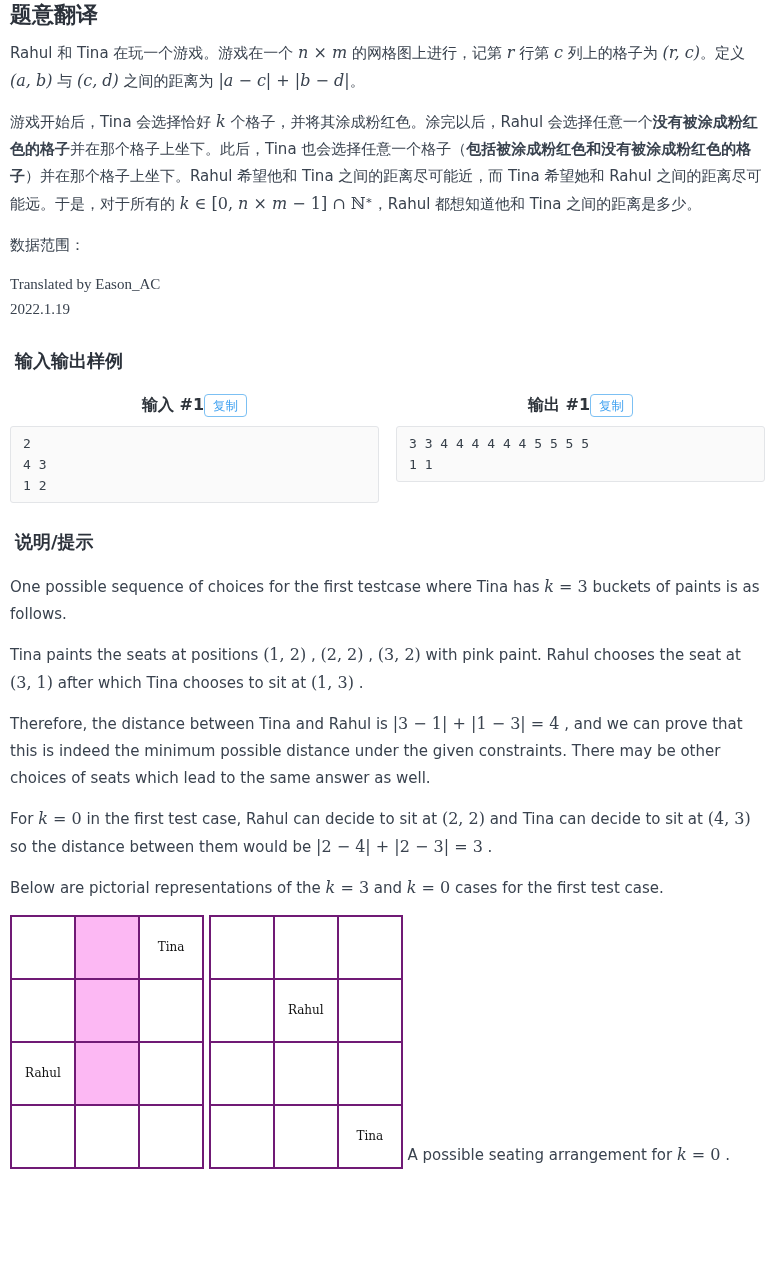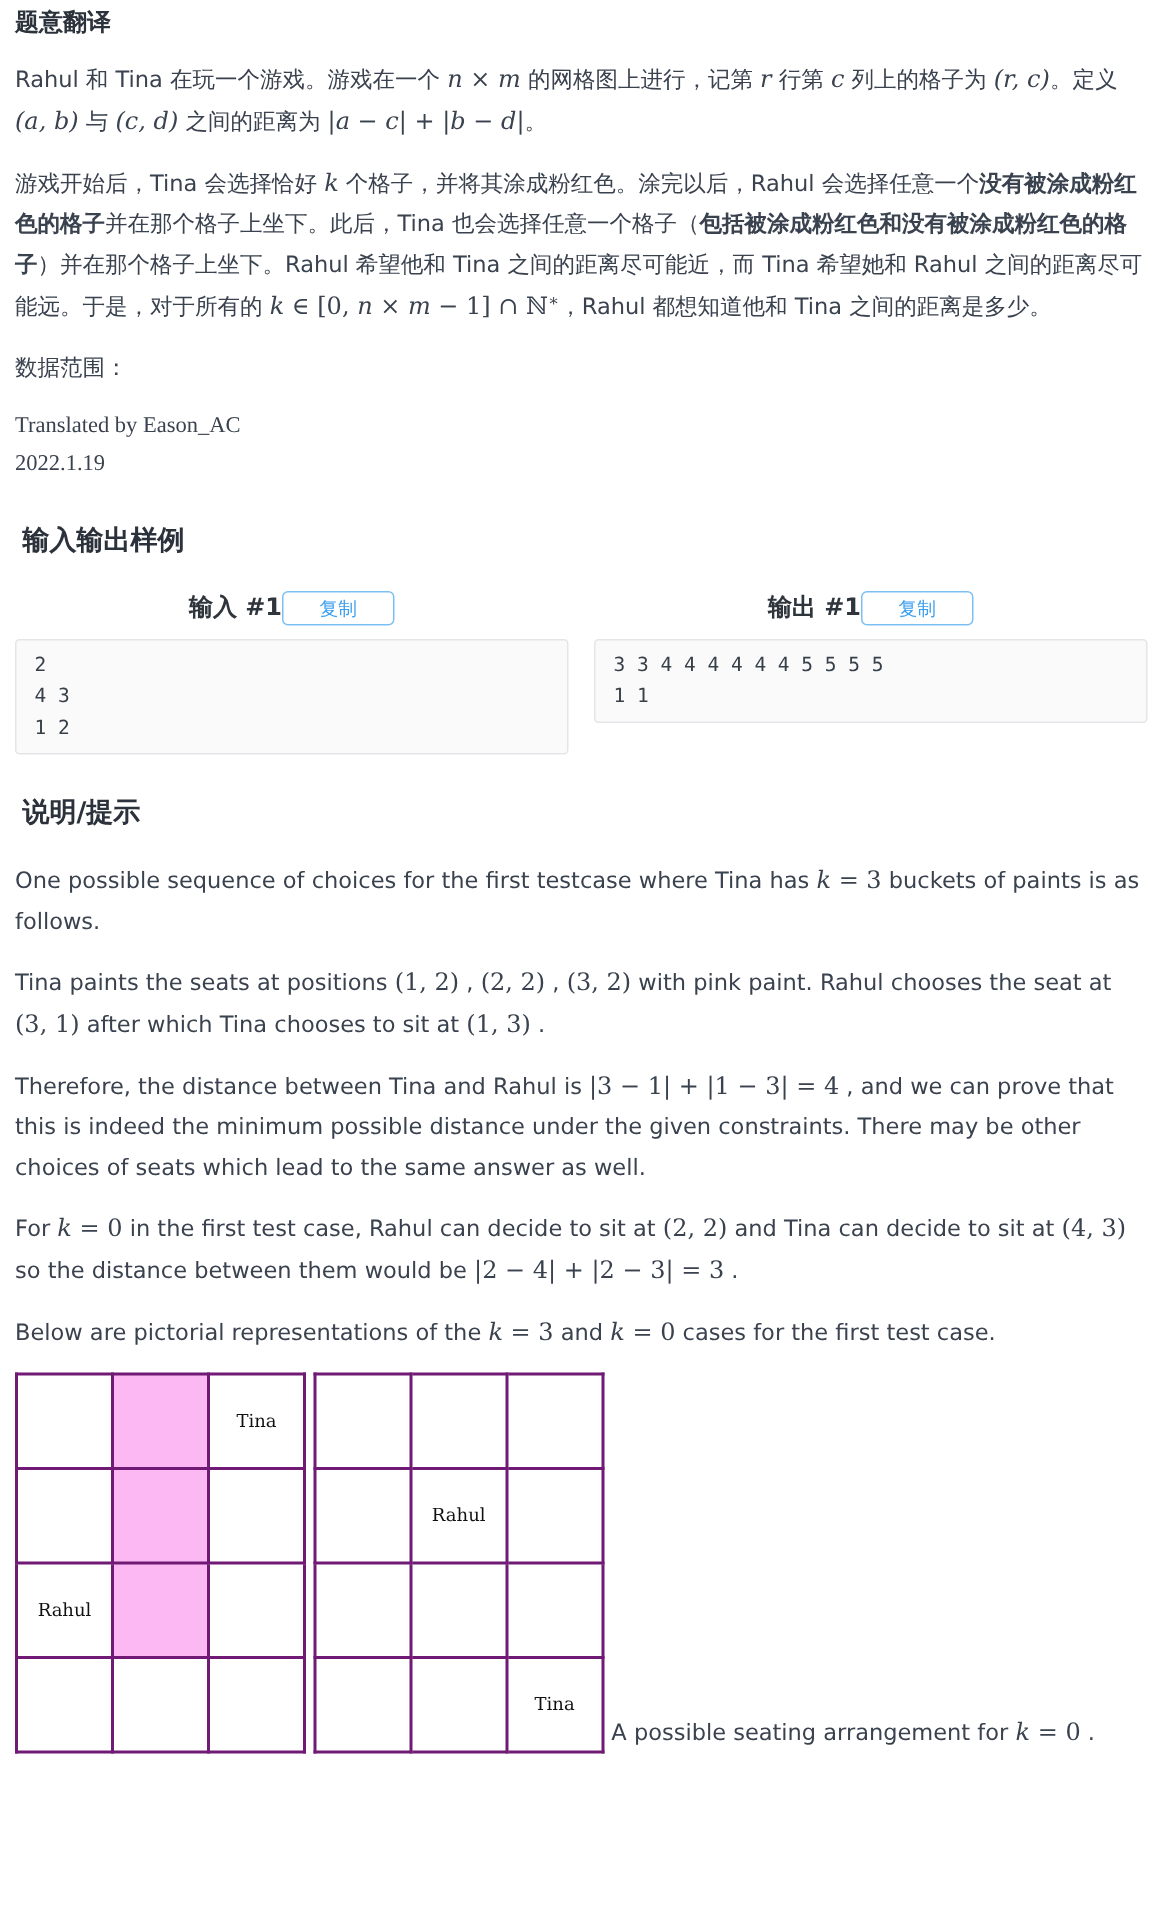--- a/index.html
+++ b/index.html
@@ -5,21 +5,21 @@
   html,body{margin:0;padding:0;background:#fff;}
   body{
     width:779px;height:1286px;overflow:hidden;
     font-family:"DejaVu Sans","Liberation Sans",sans-serif;
     color:#39424e;font-size:15px;line-height:27px;
     -webkit-font-smoothing:antialiased;
   }
   .article{padding:4px 14px 30px 10px;box-sizing:border-box;width:779px;}
 
   h2,h3{color:#2c323b;font-weight:700;}
-  h3.sec{font-size:16px;line-height:22px;margin:0 0 13px 0;}
+  h3.sec{font-size:22px;line-height:22px;margin:0 0 13px 0;}
   h2.sec{font-size:18px;line-height:26px;margin:26px 0 18px 5px;}
 
   p.para{margin:0 0 13px 0;}
   ul.cons{margin:0 0 13px 0;padding-left:30px;}
   ul.cons li{line-height:27px;}
 
   .credit{white-space:pre-line;line-height:25px;margin:0 0 2px 0;font-family:Liberation Serif, serif;}
 
   
   .b{font-weight:700;}
@@ -27,21 +27,21 @@
   .m{font-style:italic;}
   .mns{font-family:"DejaVu Serif","DejaVu Sans",serif;font-size:11px;position:relative;top:-5px;}
 
   
   .sample-grid{display:grid;grid-template-columns:1fr 1fr;column-gap:17px;align-items:start;}
   .sample-head{display:flex;justify-content:center;align-items:center;height:26px;}
   .sample-title{font-size:16px;font-weight:700;color:#2f353c;line-height:26px;}
   .copy-btn{
     font-family:inherit;font-size:12.5px;line-height:17px;
     color:var(--copy-blue,#3b9ff0);background:#fff;
-    border:1px solid #7cc0f3;border-radius:4px;padding:2px 24px;cursor:pointer;
+    border:1px solid #7cc0f3;border-radius:4px;padding:2px 8px;cursor:pointer;
   }
   pre.code{
     margin:8px 0 0 0;background:#fafafa;border:1px solid #e3e5e8;border-radius:3px;
     padding:6px 12px;font-family:"DejaVu Sans Mono","Liberation Mono",monospace;
     font-size:13px;line-height:21px;color:#37404a;white-space:pre;overflow:hidden;
   }
 
   
   .figure-line{margin-top:13px;line-height:27px;}
   table.seat-grid{border-collapse:collapse;display:inline-table;vertical-align:bottom;}

